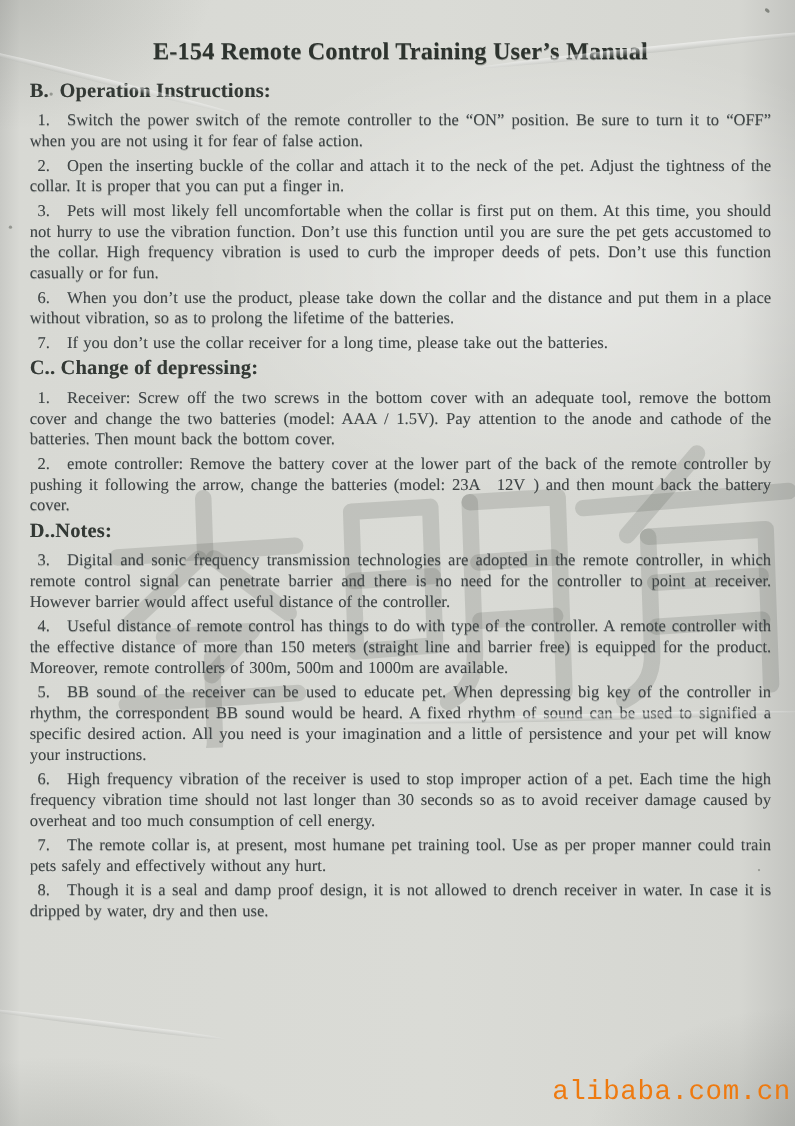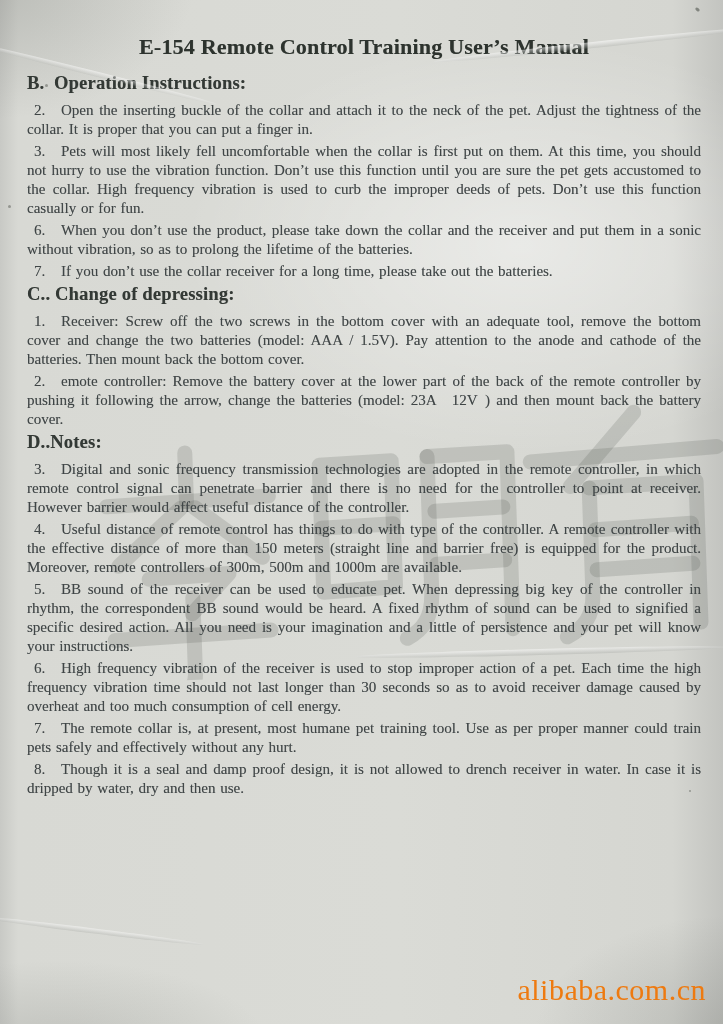--- a/index.html
+++ b/index.html
@@ -29,23 +29,23 @@
     margin:0 0 3px; font-size:15px; line-height:19px;
     text-align:justify; text-indent:7px; word-spacing:1px;
     text-shadow:0.2px 0.2px 0.5px rgba(80,86,86,0.4);
   }
   .num { display:inline-block; text-indent:0; min-width:17px; margin-right:10px; }
   .stamp {
     position:absolute; left:100px; top:412px;
     transform:rotate(-2deg); pointer-events:none;
   }
   .alibaba {
-    position:absolute; right:17px; bottom:17px;
-    font-family:Liberation Serif, serif;
-    font-size:30px; font-weight:500; letter-spacing:0.5px;
+    position:absolute; right:4px; bottom:17px;
+    font-family:Liberation Mono, monospace;
+    font-size:25px; font-weight:500; letter-spacing:0.5px;
     color:#ee7a10;
   }
   .crease { position:absolute; border-radius:50%; pointer-events:none; }
   .crease-1 { right:-30px; top:42px; width:320px; height:6px; transform:rotate(-6deg);
     background:linear-gradient(180deg, rgba(255,255,255,0.55), rgba(130,134,130,0.18)); }
   .crease-2 { left:355px; top:649px; width:370px; height:6px; transform:rotate(-1.5deg);
     background:linear-gradient(180deg, rgba(255,255,255,0.5), rgba(120,124,120,0.22)); }
   .crease-3 { left:-25px; top:928px; width:230px; height:5px; transform:rotate(7deg);
     background:linear-gradient(180deg, rgba(255,255,255,0.45), rgba(120,124,120,0.18)); }
   .crease-4 { left:-40px; top:70px; width:260px; height:5px; transform:rotate(14deg);
@@ -88,23 +88,24 @@
         <path d="M68 124 L164 121"></path>
         <path d="M68 164 L164 161"></path>
       </g>
     </g>
   </svg>
 
   <div class="content">
     <h1 class="title">E-154 Remote Control Training User’s Manual</h1>
 
     <h2 class="heading">B.&nbsp; Operation Instructions:</h2>
+    <p class="item"><span class="num">1.</span><span>Switch the power switch of the remote controller to the “ON” position. Be sure to turn it to “OFF” when you are not using it for fear of false action.</span></p>
     <p class="item"><span class="num">2.</span><span>Open the inserting buckle of the collar and attach it to the neck of the pet. Adjust the tightness of the collar. It is proper that you can put a finger in.</span></p>
     <p class="item"><span class="num">3.</span><span>Pets will most likely fell uncomfortable when the collar is first put on them. At this time, you should not hurry to use the vibration function. Don’t use this function until you are sure the pet gets accustomed to the collar. High frequency vibration is used to curb the improper deeds of pets. Don’t use this function casually or for fun.</span></p>
-    <p class="item"><span class="num">6.</span><span>When you don’t use the product, please take down the collar and the receiver and put them in a sonic without vibration, so as to prolong the lifetime of the batteries.</span></p>
+    <p class="item"><span class="num">6.</span><span>When you don’t use the product, please take down the collar and the distance and put them in a place without vibration, so as to prolong the lifetime of the batteries.</span></p>
     <p class="item"><span class="num">7.</span><span>If you don’t use the collar receiver for a long time, please take out the batteries.</span></p>
 
     <h2 class="heading">C.. Change of depressing:</h2>
     <p class="item"><span class="num">1.</span><span>Receiver: Screw off the two screws in the bottom cover with an adequate tool, remove the bottom cover and change the two batteries (model: AAA / 1.5V). Pay attention to the anode and cathode of the batteries. Then mount back the bottom cover.</span></p>
     <p class="item"><span class="num">2.</span><span>emote controller: Remove the battery cover at the lower part of the back of the remote controller by pushing it following the arrow, change the batteries (model: 23A  12V ) and then mount back the battery cover.</span></p>
 
     <h2 class="heading">D..Notes:</h2>
     <p class="item"><span class="num">3.</span><span>Digital and sonic frequency transmission technologies are adopted in the remote controller, in which remote control signal can penetrate barrier and there is no need for the controller to point at receiver. However barrier would affect useful distance of the controller.</span></p>
     <p class="item"><span class="num">4.</span><span>Useful distance of remote control has things to do with type of the controller. A remote controller with the effective distance of more than 150 meters (straight line and barrier free) is equipped for the product. Moreover, remote controllers of 300m, 500m and 1000m are available.</span></p>
     <p class="item"><span class="num">5.</span><span>BB sound of the receiver can be used to educate pet. When depressing big key of the controller in rhythm, the correspondent BB sound would be heard. A fixed rhythm of sound can be used to signified a specific desired action. All you need is your imagination and a little of persistence and your pet will know your instructions.</span></p>

